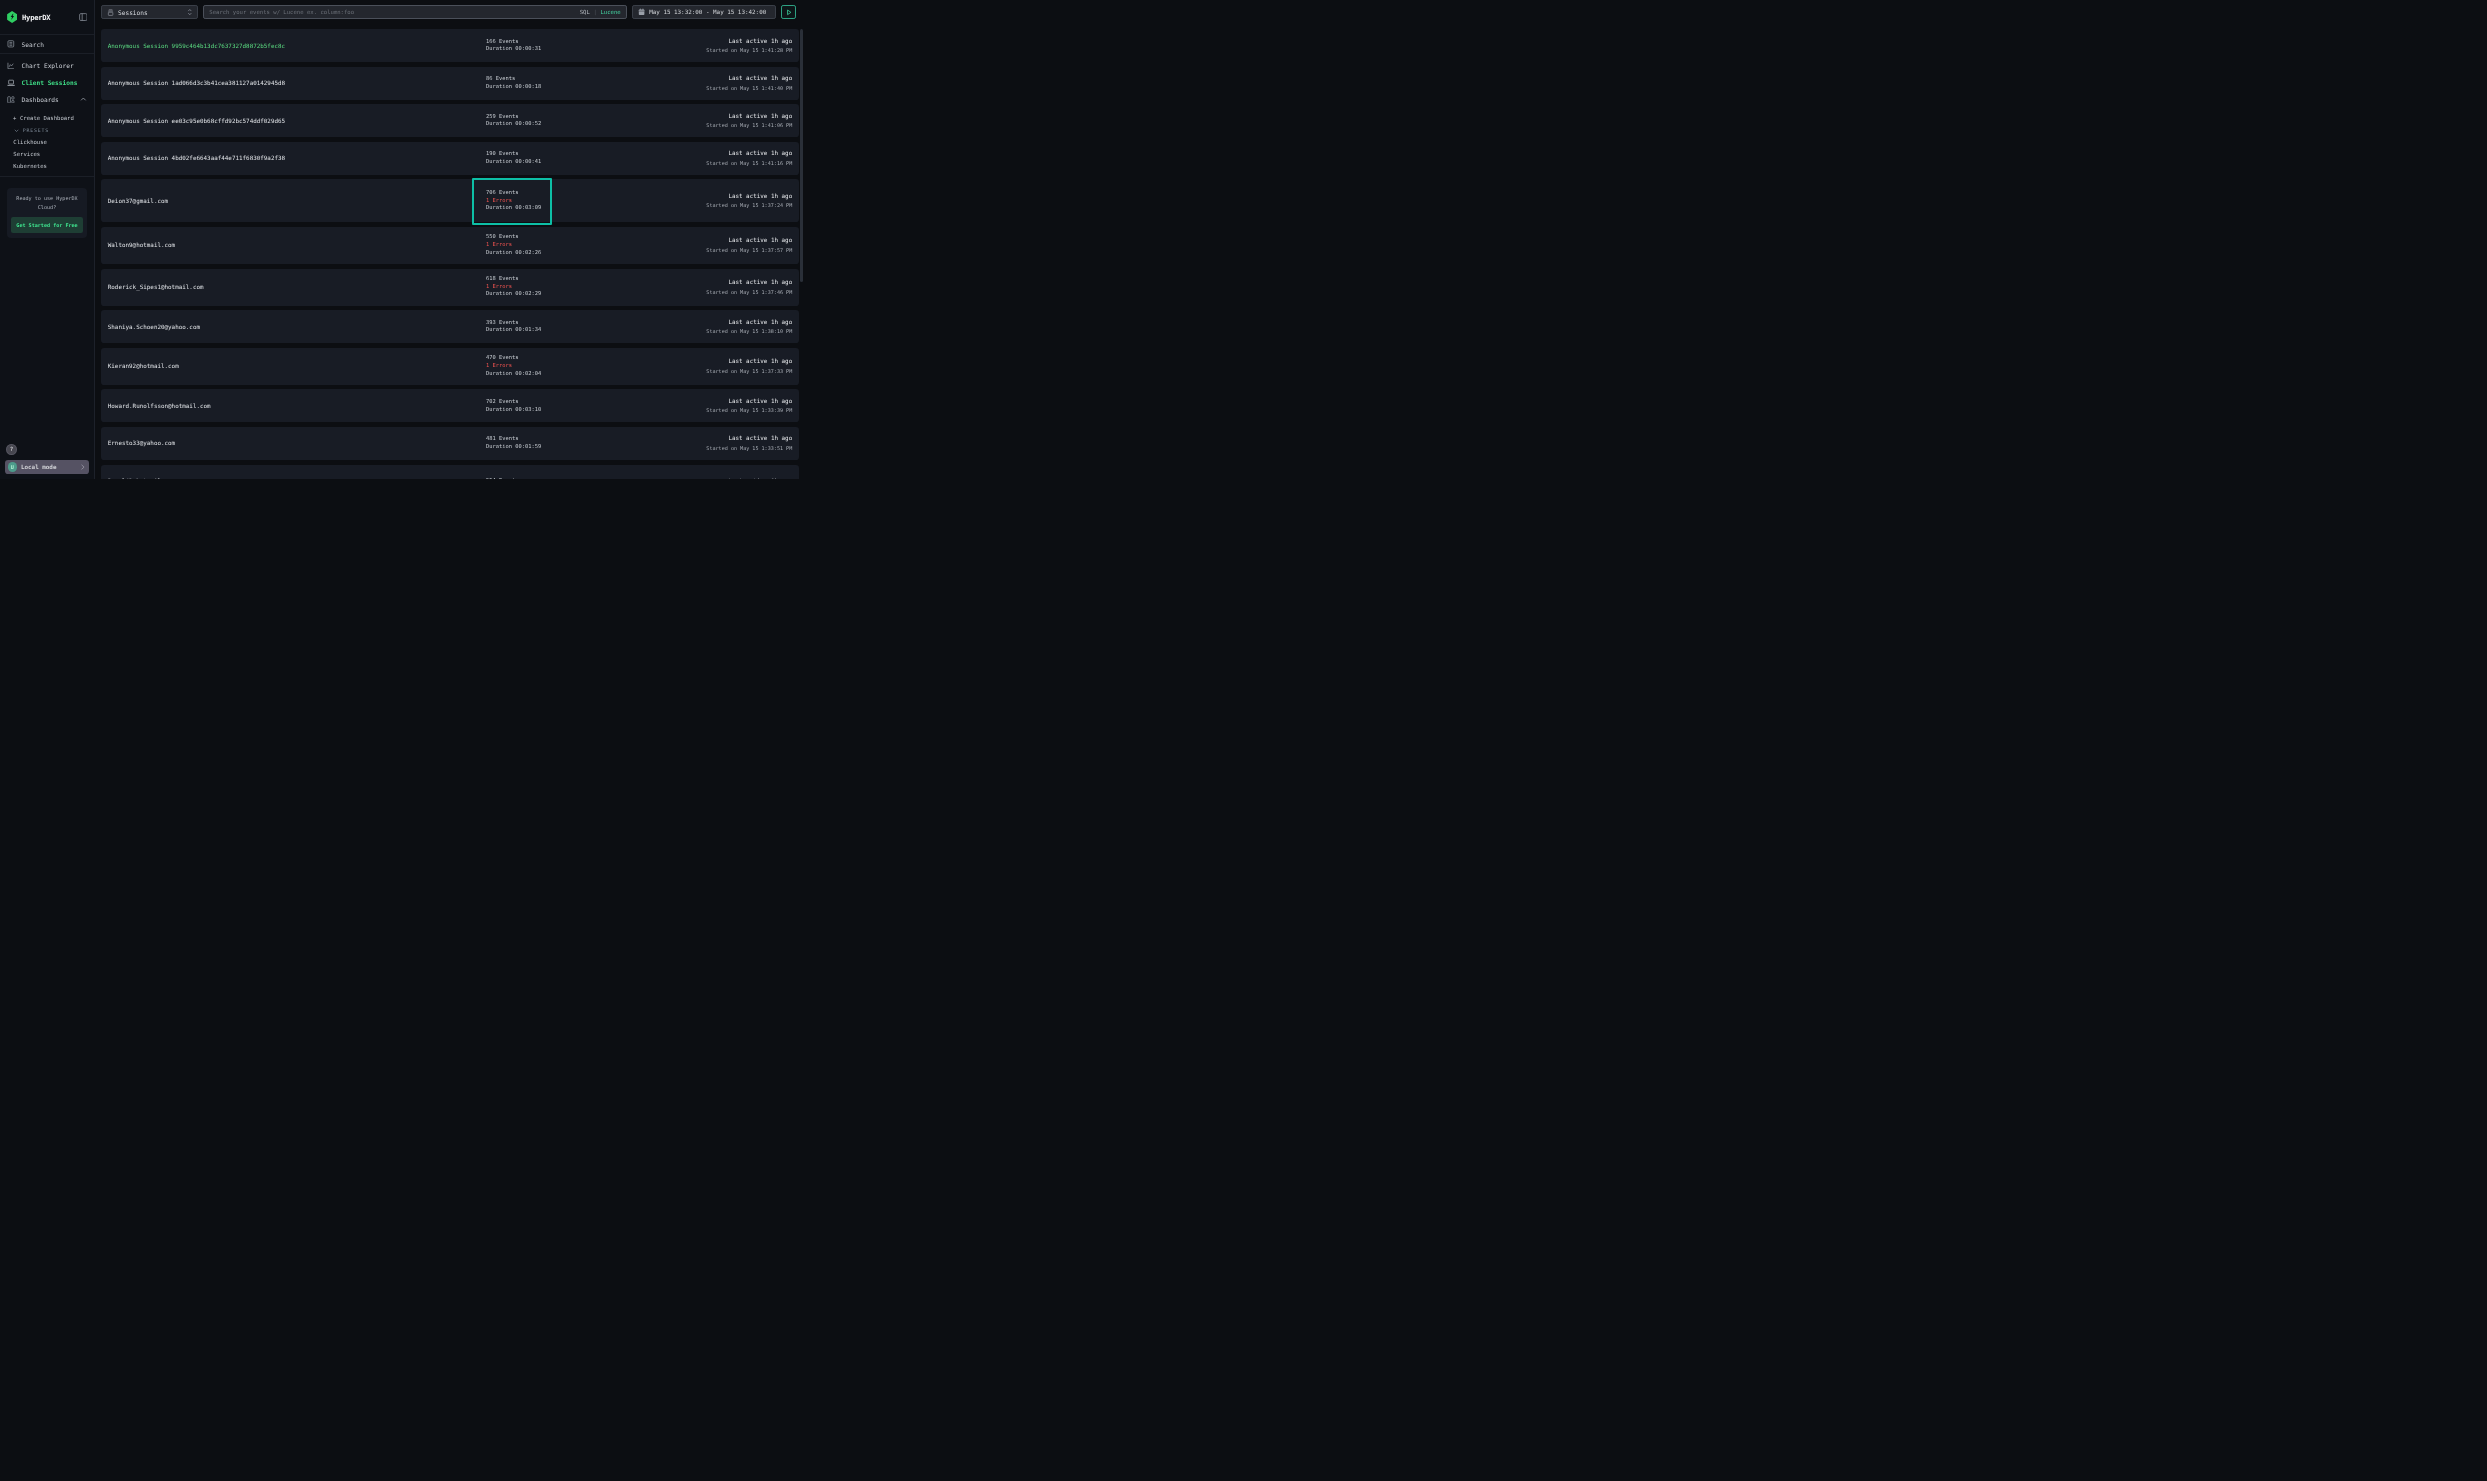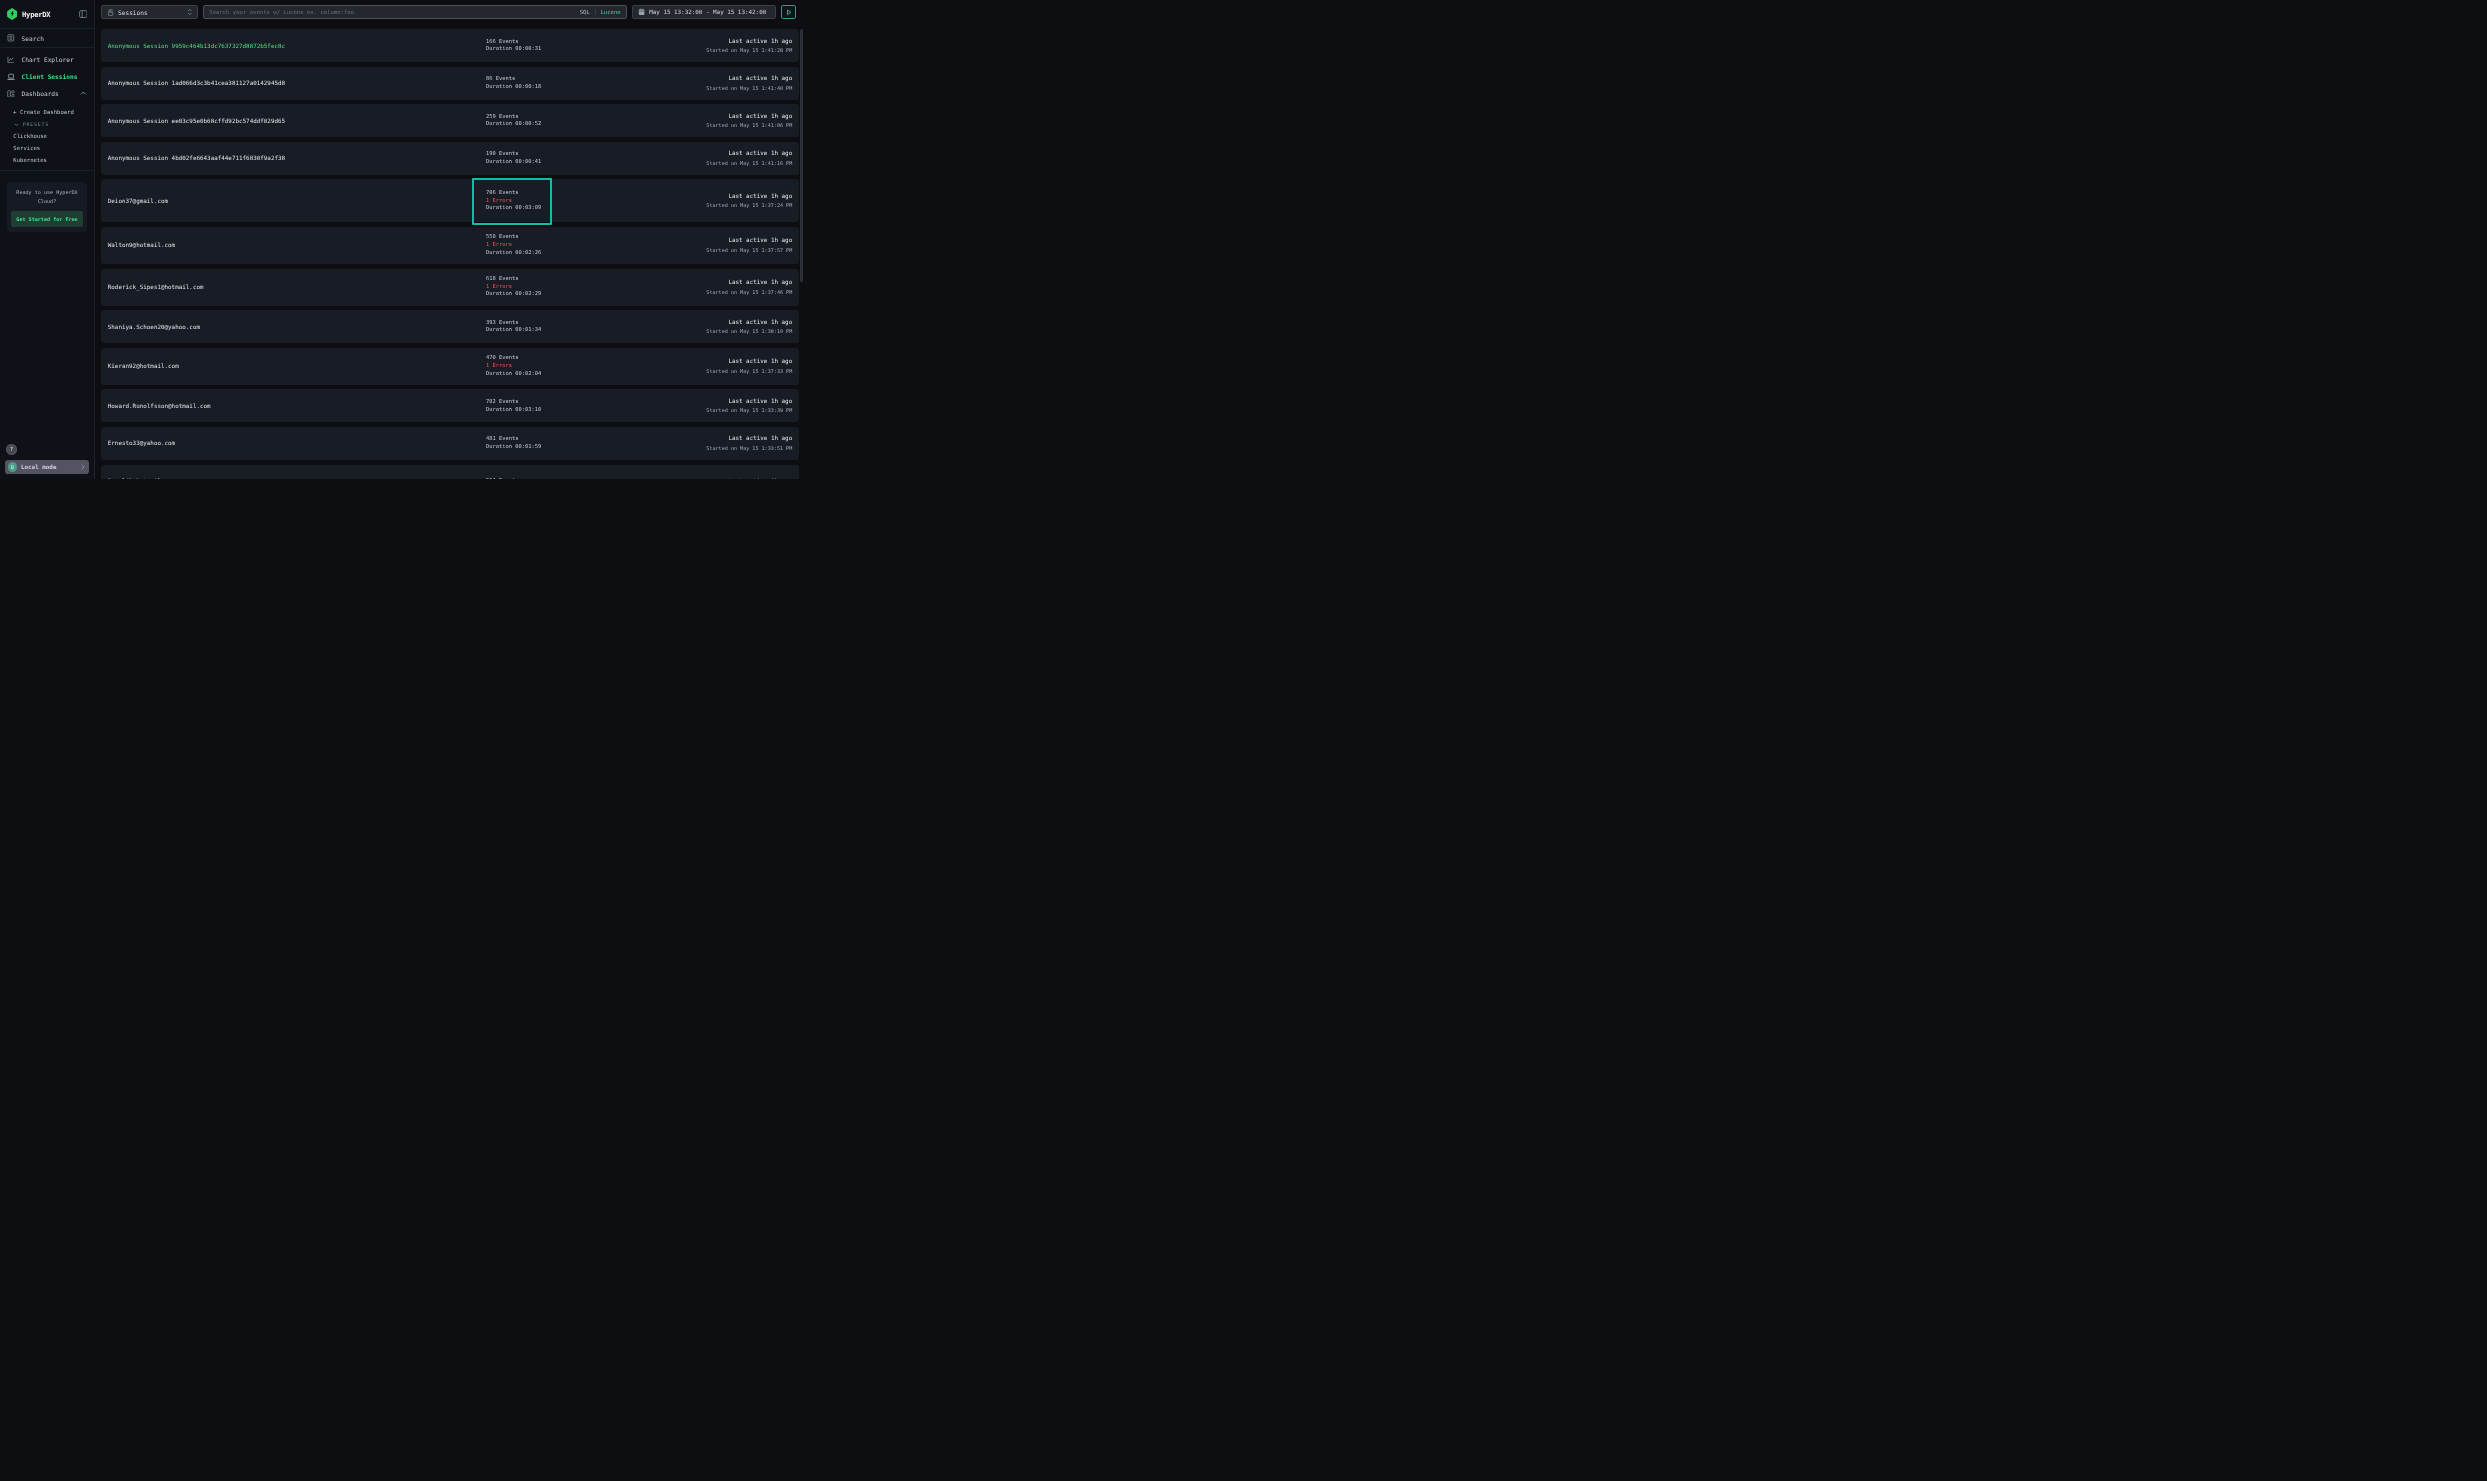--- a/index.html
+++ b/index.html
@@ -8,21 +8,21 @@
     background:#0c0e12;
     font-family:"DejaVu Sans Mono","Liberation Mono",monospace;
     position:relative; overflow:hidden;
     color:#d5d8dc;
   }
   svg { display:block; }
 
   
   .sidebar { position:absolute; left:0; top:0; width:95px; height:479px;
     background:#0e1117; border-right:0.5px solid #1d212a; display:flex; flex-direction:column; }
-  .sb-header { height:29px; flex:none; display:flex; align-items:center; padding:0 6.7px;
+  .sb-header { height:35px; flex:none; display:flex; align-items:center; padding:0 6.7px;
     border-bottom:0.5px solid #1b1f27; }
   .logo-hex { width:10.8px; height:11.8px; flex:none;
     clip-path:polygon(50% 0,96% 26%,96% 74%,50% 100%,4% 74%,4% 26%);
     background:#2fce62; display:flex; align-items:center; justify-content:center; }
   .app-name { margin-left:4.6px; font-size:7.2px; font-weight:bold; color:#f3f4f6; letter-spacing:-0.3px; }
   .collapse-btn { margin-left:auto; cursor:pointer; }
   .sb-item { display:flex; align-items:center; gap:6.2px; padding:0 7.2px; height:17px;
     font-size:6.2px; color:#c9cdd4; cursor:pointer; white-space:nowrap; }
   .sb-item .nicon { width:8.2px; flex:none; display:flex; justify-content:center; }
   .sb-item.search { height:19px; border-bottom:0.5px solid #1b1f27; }

